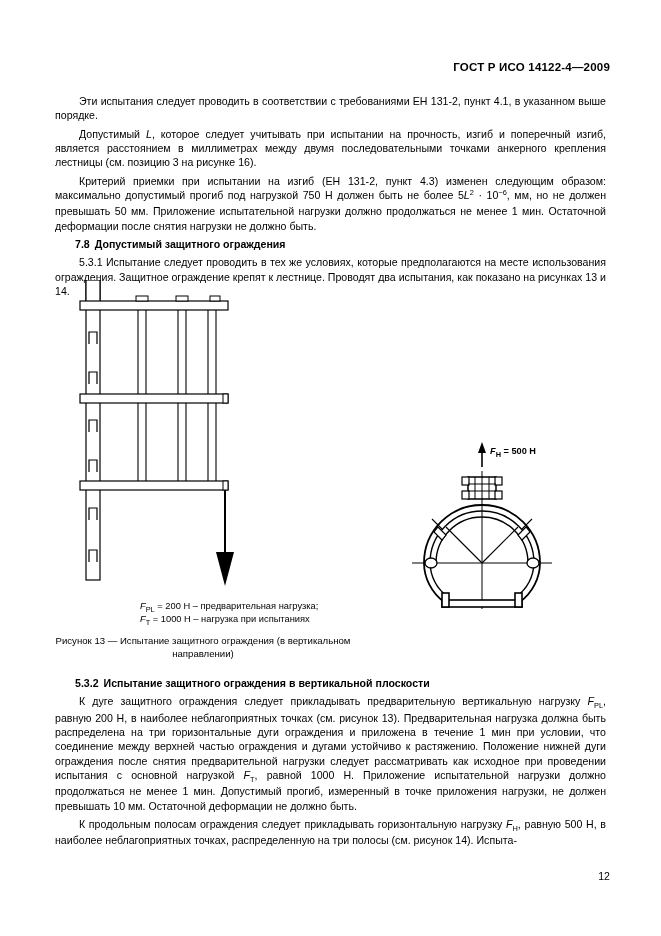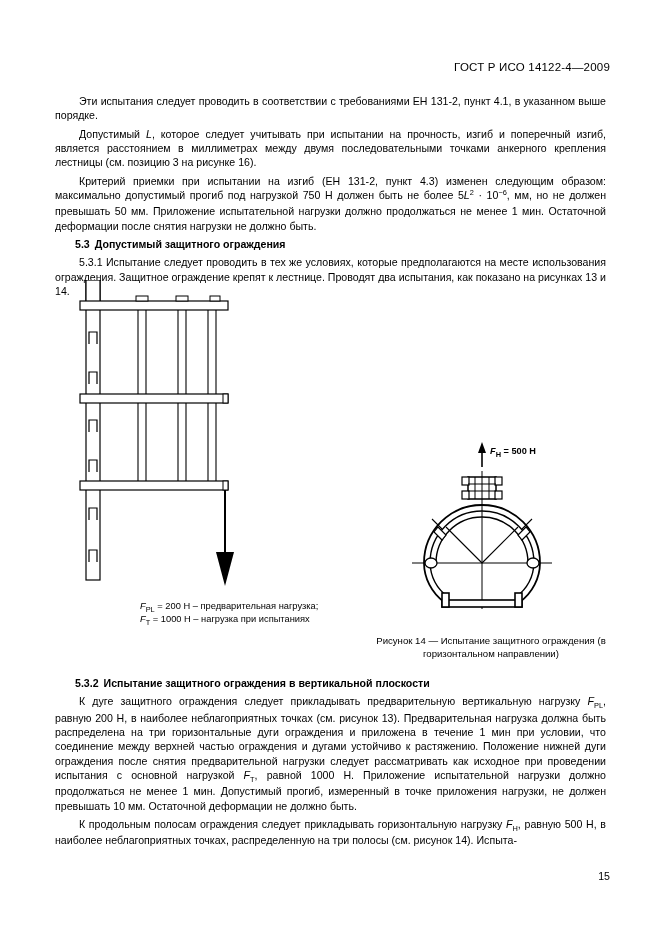--- a/index.html
+++ b/index.html
@@ -20,21 +20,21 @@
     overflow: hidden;
     box-sizing: border-box;
   }
 
   
   .header {
     position: absolute;
     top: 61px;
     right: 51px;
     font-size: 11.5px;
-    font-weight: normal;
+    font-weight: bold;
     letter-spacing: 0.2px;
     white-space: nowrap;
   }
 
   
   .col {
     position: absolute;
     left: 51px;
     width: 559px;
   }
@@ -108,21 +108,21 @@
   <div class="header">ГОСТ Р ИСО 14122-4—2009</div>
 
   <div class="col" style="top:90px;">
 
     <p class="body"><span>Эти испытания следует проводить в соответствии с требованиями ЕН 131-2, пункт 4.1, в указанном выше порядке.</span></p>
 
     <p class="body"><span>Допустимый </span><span class="it">L</span><span>, которое следует учитывать при испытании на прочность, изгиб и поперечный изгиб, является расстоянием в миллиметрах между двумя последовательными точками анкерного крепления лестницы (см. позицию 3 на рисунке 16).</span></p>
 
     <p class="body"><span>Критерий приемки при испытании на изгиб (ЕН 131-2, пункт 4.3) изменен следующим образом: максимально допустимый прогиб под нагрузкой 750 Н должен быть не более 5</span><span class="it">L</span><sup>2</sup><span> · 10</span><sup>−6</sup><span>, мм, но не должен превышать 50 мм. Приложение испытательной нагрузки должно продолжаться не менее 1 мин. Остаточной деформации после снятия нагрузки не должно быть.</span></p>
 
-    <h3 class="sec"><span class="num">5.3</span><span>Допустимый защитного ограждения</span></h3>
+    <h3 class="sec"><span class="num">7.8</span><span>Допустимый защитного ограждения</span></h3>
 
     <p class="body"><span>5.3.1 Испытание следует проводить в тех же условиях, которые предполагаются на месте использования ограждения. Защитное ограждение крепят к лестнице. Проводят два испытания, как показано на рисунках 13 и 14.</span></p>
   </div>
 
   <div class="figures">
 
     <div class="fig13-art">
       <svg width="230" height="320" viewBox="0 0 230 320" xmlns="http://www.w3.org/2000/svg">
         <g fill="none" stroke="#000000" stroke-width="1.1">
 
@@ -216,28 +216,28 @@
           <path d="M40 86 L48 94 L44 99 L36 91 Z" fill="#ffffff" stroke="#000000" stroke-width="1.2"></path>
           <path d="M128 86 L120 94 L124 99 L132 91 Z" fill="#ffffff" stroke="#000000" stroke-width="1.2"></path>
           <line x1="34" y1="78" x2="44" y2="88" stroke-width="1.1"></line>
           <line x1="134" y1="78" x2="124" y2="88" stroke-width="1.1"></line>
         </g>
       </svg>
 
       <div style="position:absolute; left:92px; top:5px; font-size:9.2px; font-weight:bold; white-space:nowrap;"><span class="it">F</span><sub>H</sub><span> = 500 Н</span></div>
     </div>
 
-    <div class="fig-cap fig14-cap">Рисунок 14 — Испытание защитного ограждения (в горизонтальном направлении)</div>
+    <div class="fig-cap fig13-cap">Рисунок 13 — Испытание защитного ограждения (в вертикальном направлении)</div>
   </div>
 
   <div class="col" style="top:676px;">
 
     <h3 class="sec"><span class="num">5.3.2</span><span>Испытание защитного ограждения в вертикальной плоскости</span></h3>
 
     <p class="body"><span>К дуге защитного ограждения следует прикладывать предварительную вертикальную нагрузку </span><span class="it">F</span><sub>PL</sub><span>, равную 200 Н, в наиболее неблагоприятных точках (см. рисунок 13). Предварительная нагрузка должна быть распределена на три горизонтальные дуги ограждения и приложена в течение 1 мин при условии, что соединение между верхней частью ограждения и дугами устойчиво к растяжению. Положение нижней дуги ограждения после снятия предварительной нагрузки следует рассматривать как исходное при проведении испытания с основной нагрузкой </span><span class="it">F</span><sub>T</sub><span>, равной 1000 Н. Приложение испытательной нагрузки должно продолжаться не менее 1 мин. Допустимый прогиб, измеренный в точке приложения нагрузки, не должен превышать 10 мм. Остаточной деформации не должно быть.</span></p>
 
 
     <p class="body"><span>К продольным полосам ограждения следует прикладывать горизонтальную нагрузку </span><span class="it">F</span><sub>H</sub><span>, равную 500 Н, в наиболее неблагоприятных точках, распределенную на три полосы (см. рисунок 14). Испыта-</span></p>
   </div>
 
-  <div class="pageno">15</div>
+  <div class="pageno">12</div>
 
 </div>
 
 </body></html>

